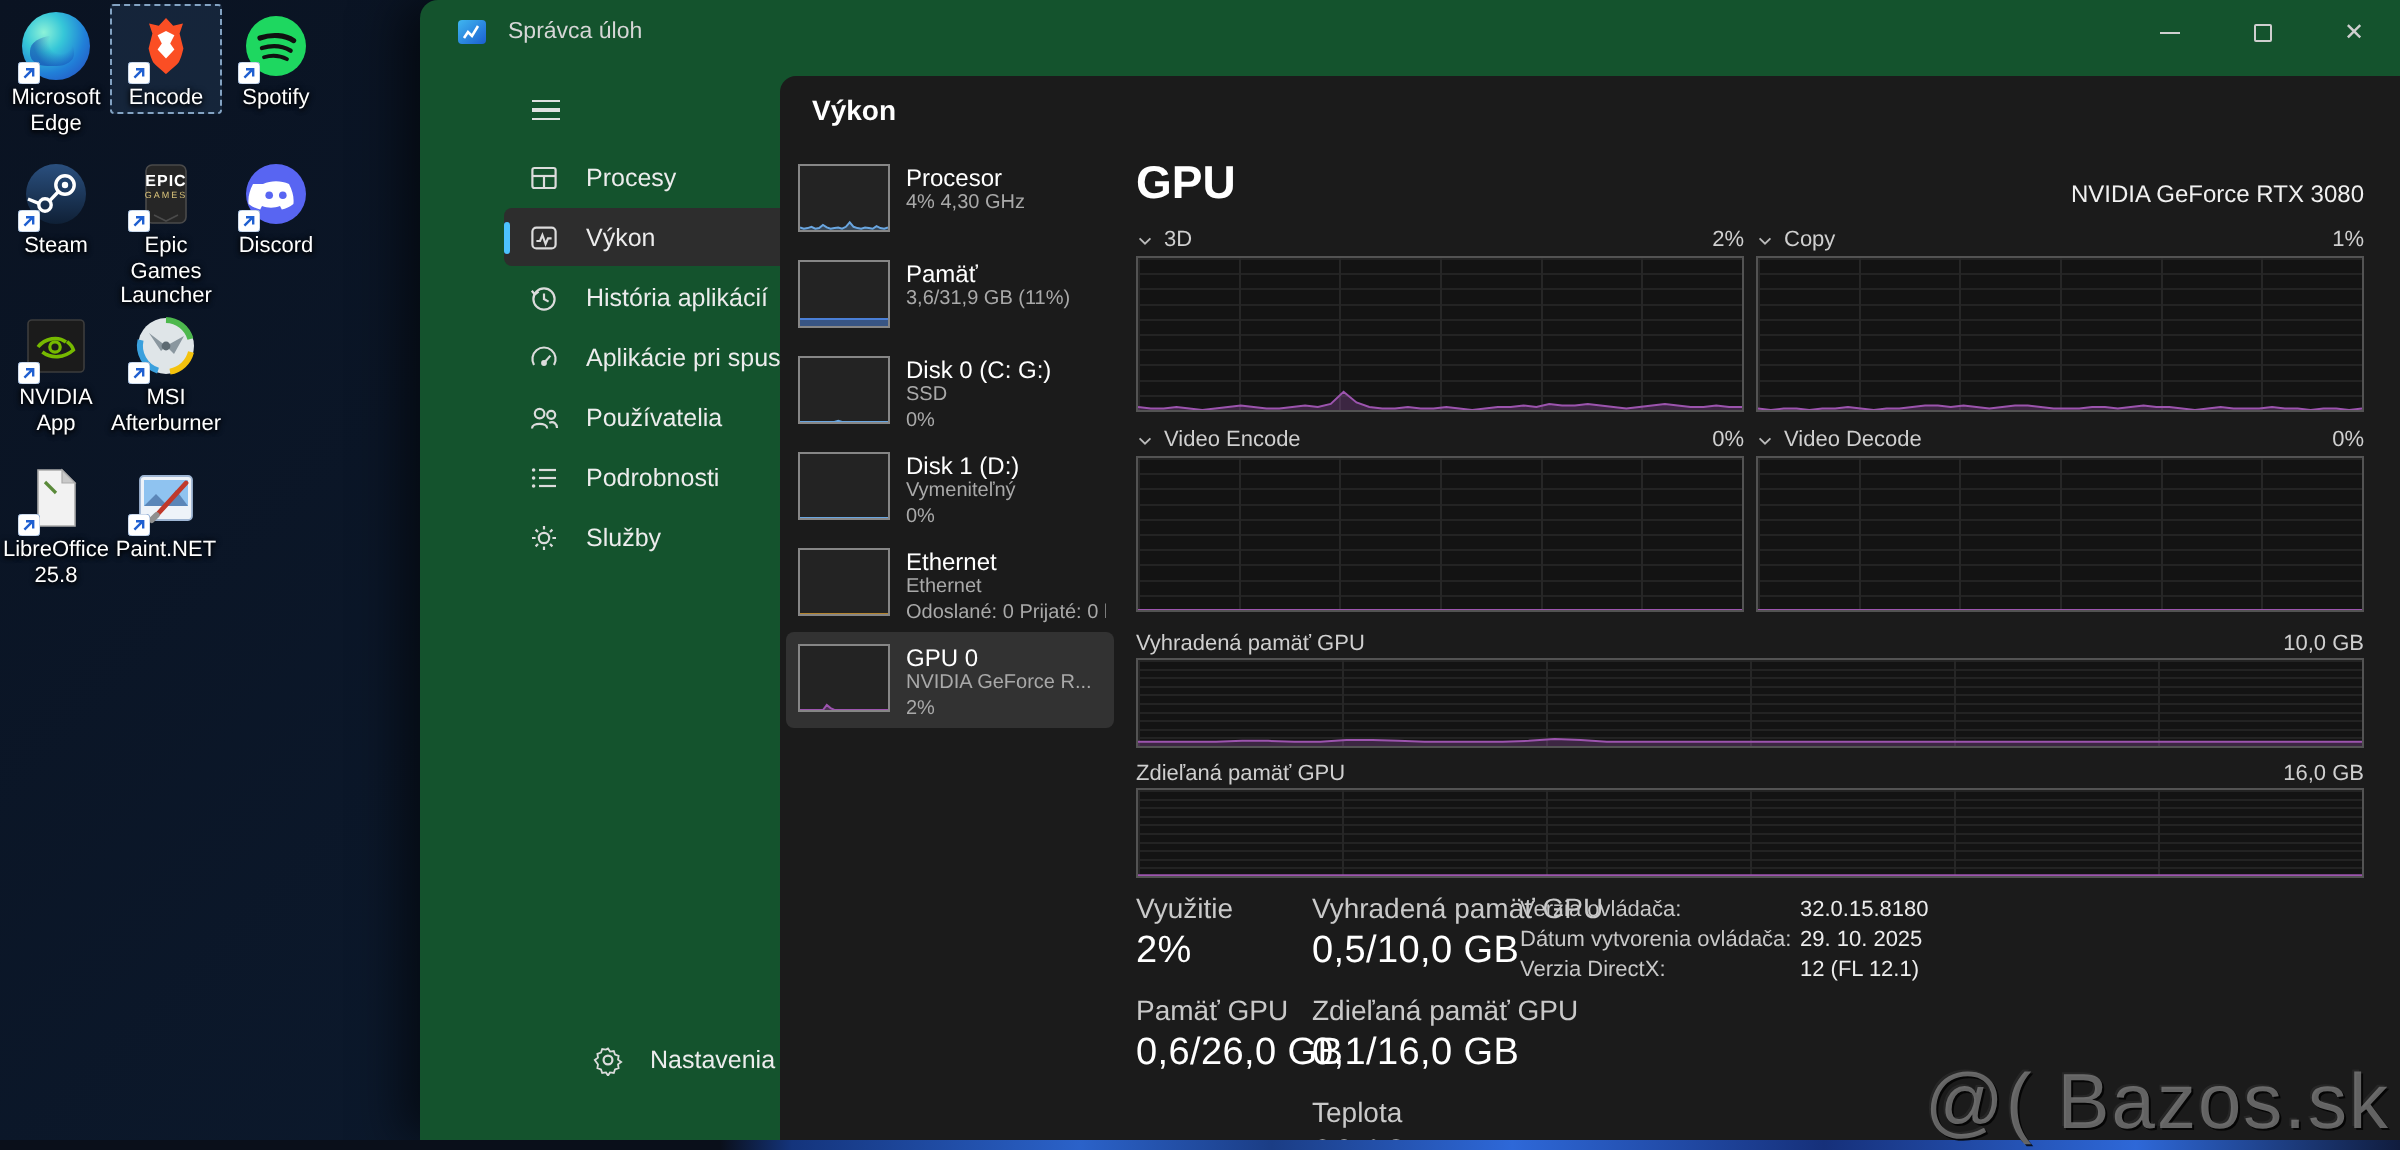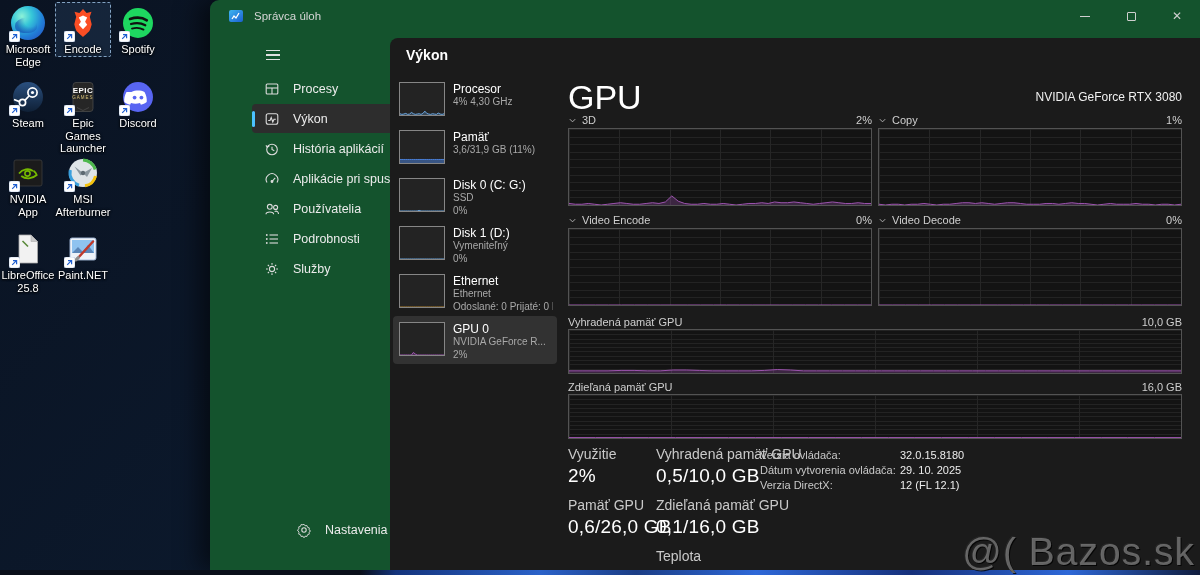--- a/index.html
+++ b/index.html
@@ -49,21 +49,21 @@
   .plist { position:absolute; left:3px; top:38px; width:164px; bottom:0; }
   .pitem { position:relative; height:48px; border-radius:4px; padding:6px 4px 0 6px; display:flex; }
   .pitem.sel { background:#323232; }
   .mini { position:relative; width:46px; height:34px; background:#232323; border:1px solid #868686; flex:0 0 46px; }
   .mini svg, .chart svg { position:absolute; inset:0; width:100%; height:100%; }
   .ptext { margin-left:8px; overflow:hidden; }
   .ptitle { font-size:12px; color:#fff; line-height:14px; white-space:nowrap; }
   .pline { font-size:10px; color:#a9a9a9; line-height:12.5px; white-space:nowrap; overflow:hidden; }
   
   .panel { position:absolute; left:178px; top:40px; width:614px; bottom:0; }
-  .gpu-title { position:absolute; left:0; top:0; font-size:34px; font-weight:400; color:#fff; }
+  .gpu-title { position:absolute; left:0; top:0; font-size:23px; font-weight:700; color:#fff; }
   .gpu-name { position:absolute; right:0; top:12px; font-size:12px; color:#f0f0f0; }
   .chart-label-row { position:absolute; display:flex; align-items:center; gap:5px; font-size:11px; color:#cfcfcf;text-align:center; }
   .chart-label-row .pct { margin-left:auto; }
   .chart { position:absolute; background:#131313; border:1px solid #535353;
     background-image:
       repeating-linear-gradient(to right, #262626 0 1px, transparent 1px 16.66%),
       repeating-linear-gradient(to bottom, #232323 0 1px, transparent 1px 10%); }
   .mem-label-row { position:absolute; display:flex; font-size:11px; color:#cfcfcf; width:614px; }
   .mem-label-row .maxv { margin-left:auto; }
   

